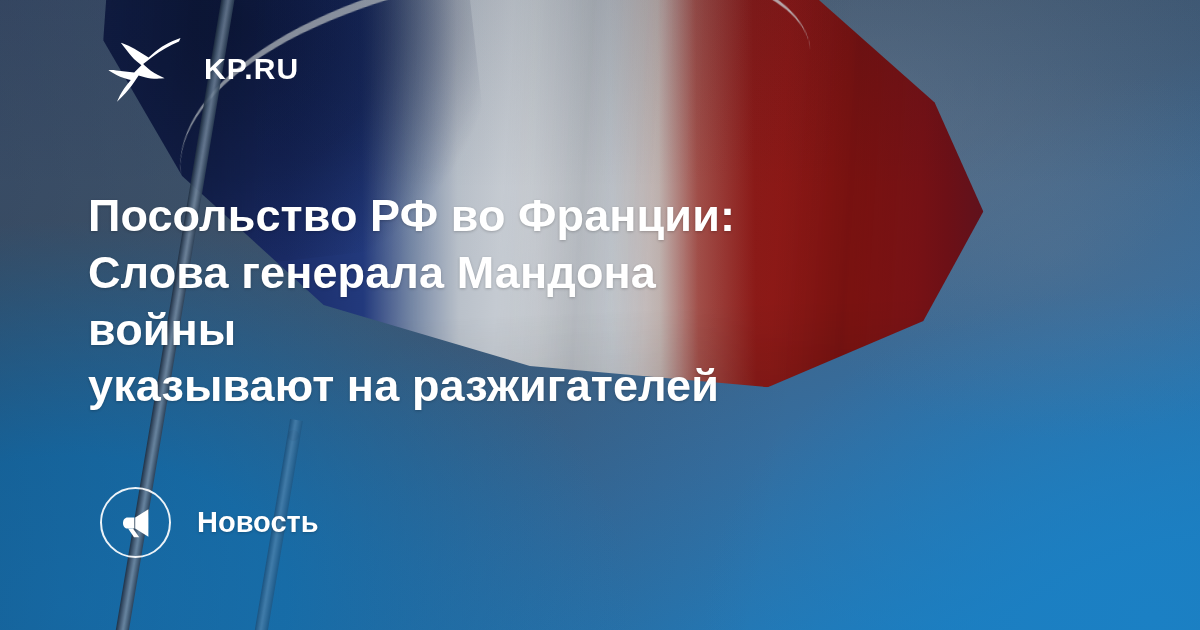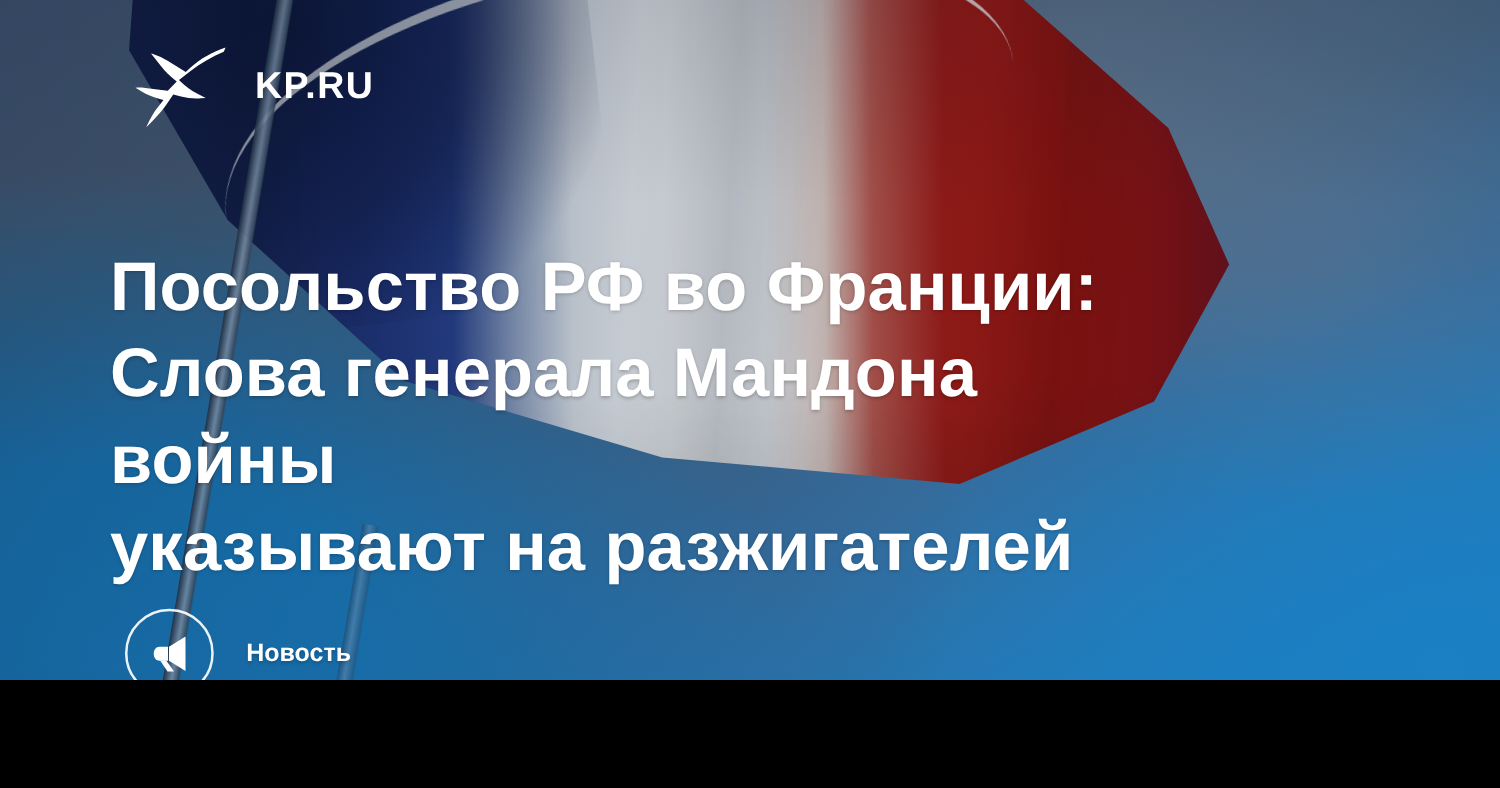--- a/index.html
+++ b/index.html
@@ -3,21 +3,21 @@
 <meta charset="utf-8">
 <style>
   html, body {
     margin: 0;
     padding: 0;
     background: #000;
   }
   .card {
     position: relative;
     width: 1200px;
-    height: 544px;
+    height: 630px;
     overflow: hidden;
     font-family: "Liberation Sans", sans-serif;
     background: #b91c1c;
   }
 
   
   .photo {
     position: absolute;
     inset: 0;
     overflow: hidden;
@@ -193,21 +193,21 @@
     line-height: 1;
     white-space: nowrap;
   }
 
   .headline {
     position: absolute;
     left: 88px;
     top: 158px;
     width: 840px;
     color: #ffffff;
-    font-size: 55px;
+    font-size: 45px;
     font-weight: 700;
     line-height: 1.26;
     letter-spacing: 0.1px;
     text-shadow: 0 1px 3px rgba(0,0,0,.22);
   }
   .headline-line { display: block; }
 
   .tag {
     position: absolute;
     left: 100px;
@@ -222,21 +222,21 @@
     border-radius: 50%;
     border: 2px solid rgba(255,255,255,.92);
     display: flex;
     align-items: center;
     justify-content: center;
     box-sizing: border-box;
   }
   .tag-badge svg { width: 34px; height: 34px; display: block; }
   .tag-label {
     color: #ffffff;
-    font-size: 20px;
+    font-size: 29px;
     font-weight: 700;
     line-height: 1;
     white-space: nowrap;
     text-shadow: 0 1px 3px rgba(0,0,0,.22);
   }
 </style>
 </head>
 <body>
 
 <div class="card">

